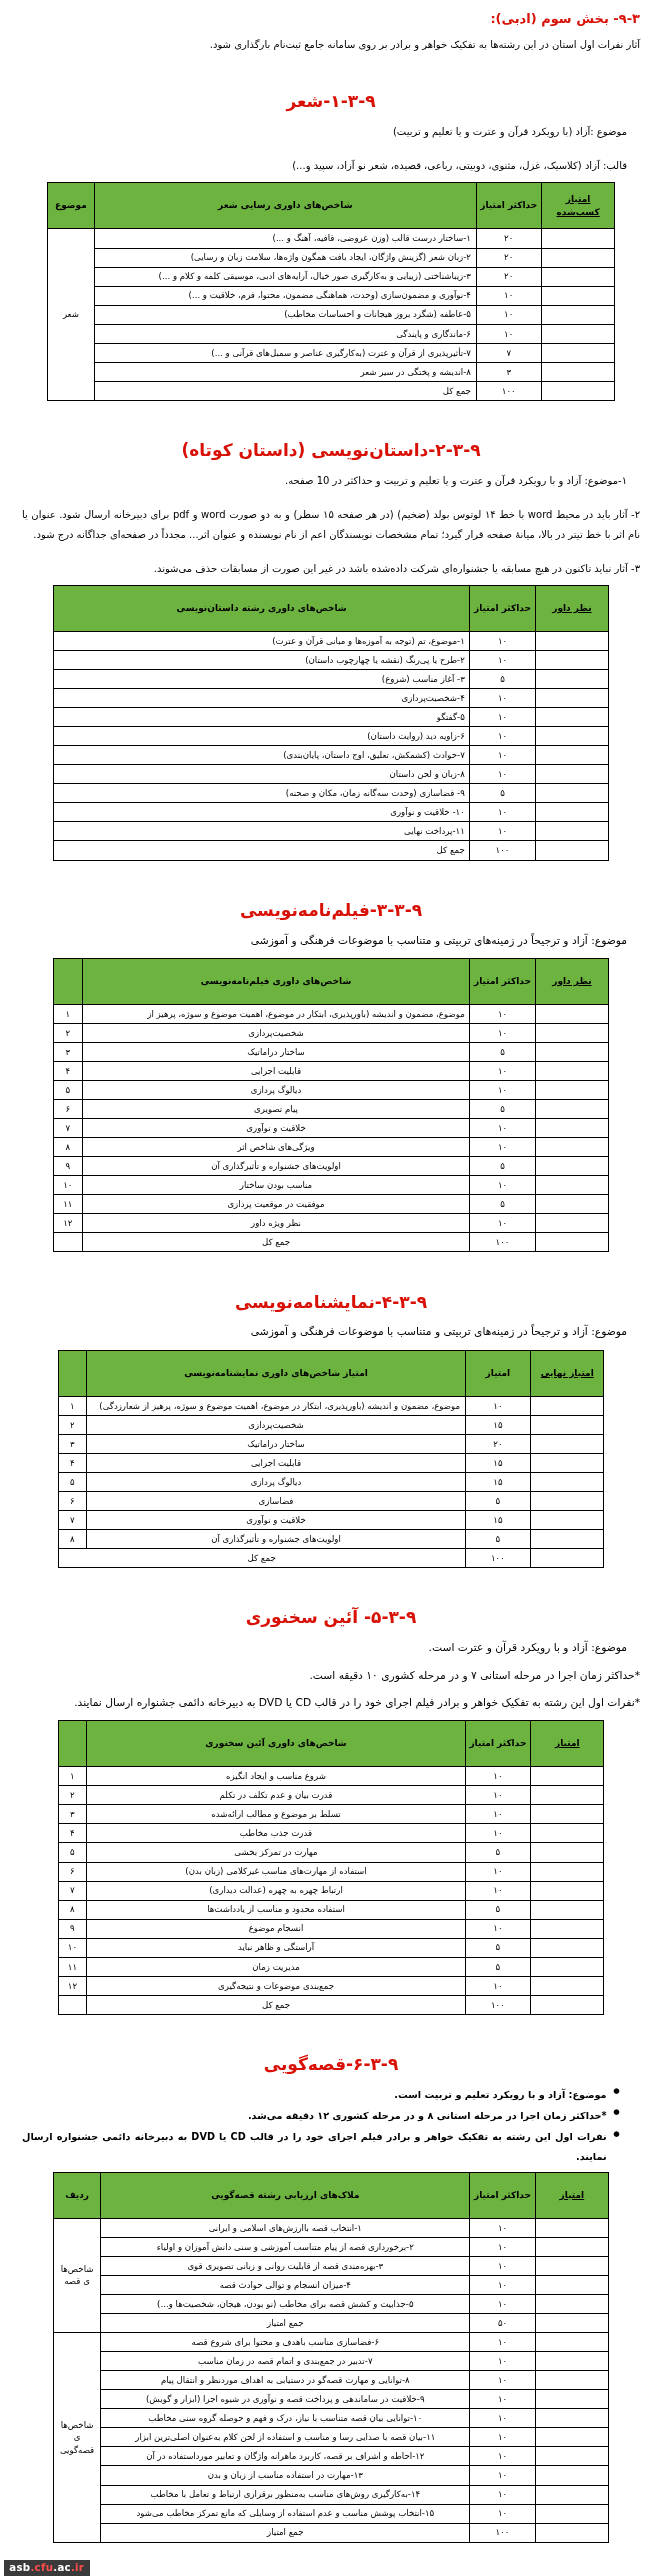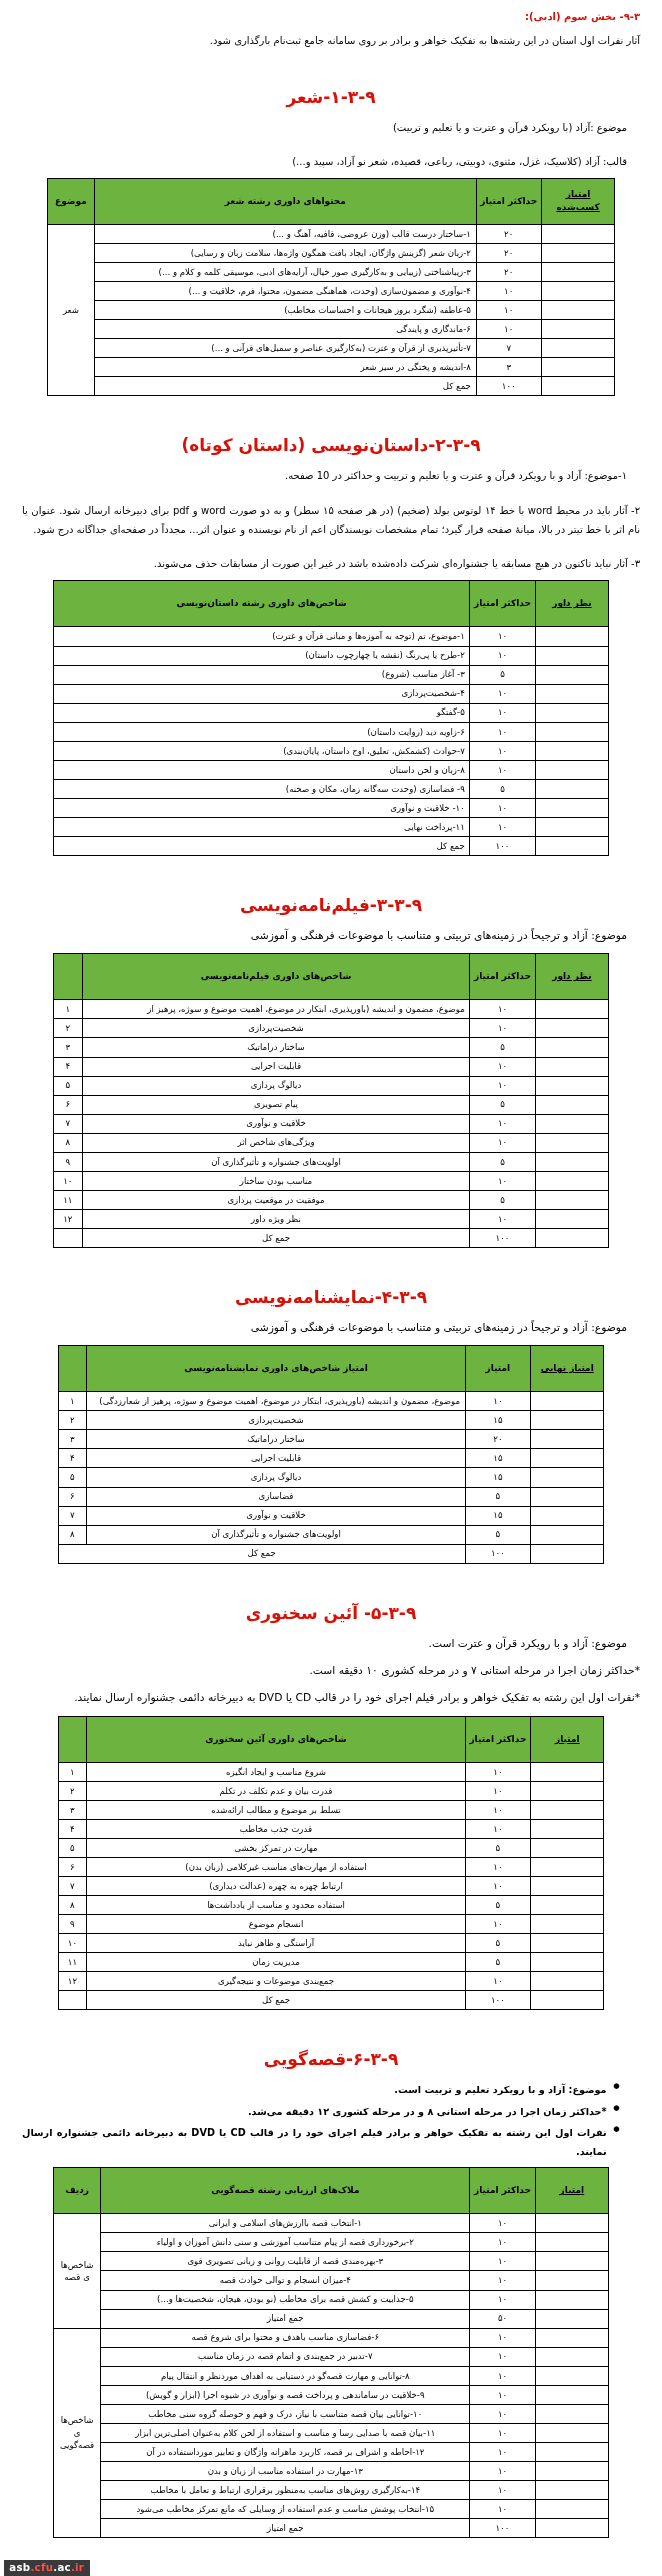--- a/index.html
+++ b/index.html
@@ -30,21 +30,21 @@
   .sec-title {
     color: #d81006;
     font-weight: bold;
     font-size: 12.5px;
     text-align: right;
     margin: 0 0 6.5px 0;
     line-height: 1.5;
     letter-spacing: -0.2px;
   }
   .sec-title.big {
-    font-size: 10px;
+    font-size: 13px;
   }
   .sub-title {
     color: #d81006;
     font-weight: bold;
     font-size: 17px;
     text-align: center;
     margin: 13px 0 7.4px 0;
     line-height: 1.5;
   }
 
@@ -182,21 +182,21 @@
   <h2 class="sub-title">۱-۳-۹-شعر</h2>
   <p class="para centerish">موضوع :آزاد (با رویکرد قرآن و عترت و یا تعلیم و تربیت)</p>
   <div class="spacer-sm"></div>
   <p class="para centerish">قالب: آزاد (کلاسیک، غزل، مثنوی، دوبیتی، رباعی، قصیده، شعر نو آزاد، سپید و...)</p>
 
   <table class="grade">
     <thead>
       <tr>
         <th class="col-blank">امتیاز کسب‌شده</th>
         <th class="col-score">حداکثر امتیاز</th>
-        <th>محتوا‌های داوری رشته شعر</th>
+        <th>شاخص‌های داوری رسایی شعر</th>
         <th class="col-rowlabel">موضوع</th>
       </tr>
     </thead>
     <tbody>
       <tr>
         <td class="blank"></td>
         <td class="score">۲۰</td>
         <td class="crit">۱-ساختار درست قالب (وزن عروضی، قافیه، آهنگ و ...)</td>
         <td class="rowspan-label" rowspan="9">شعر</td>
       </tr>

